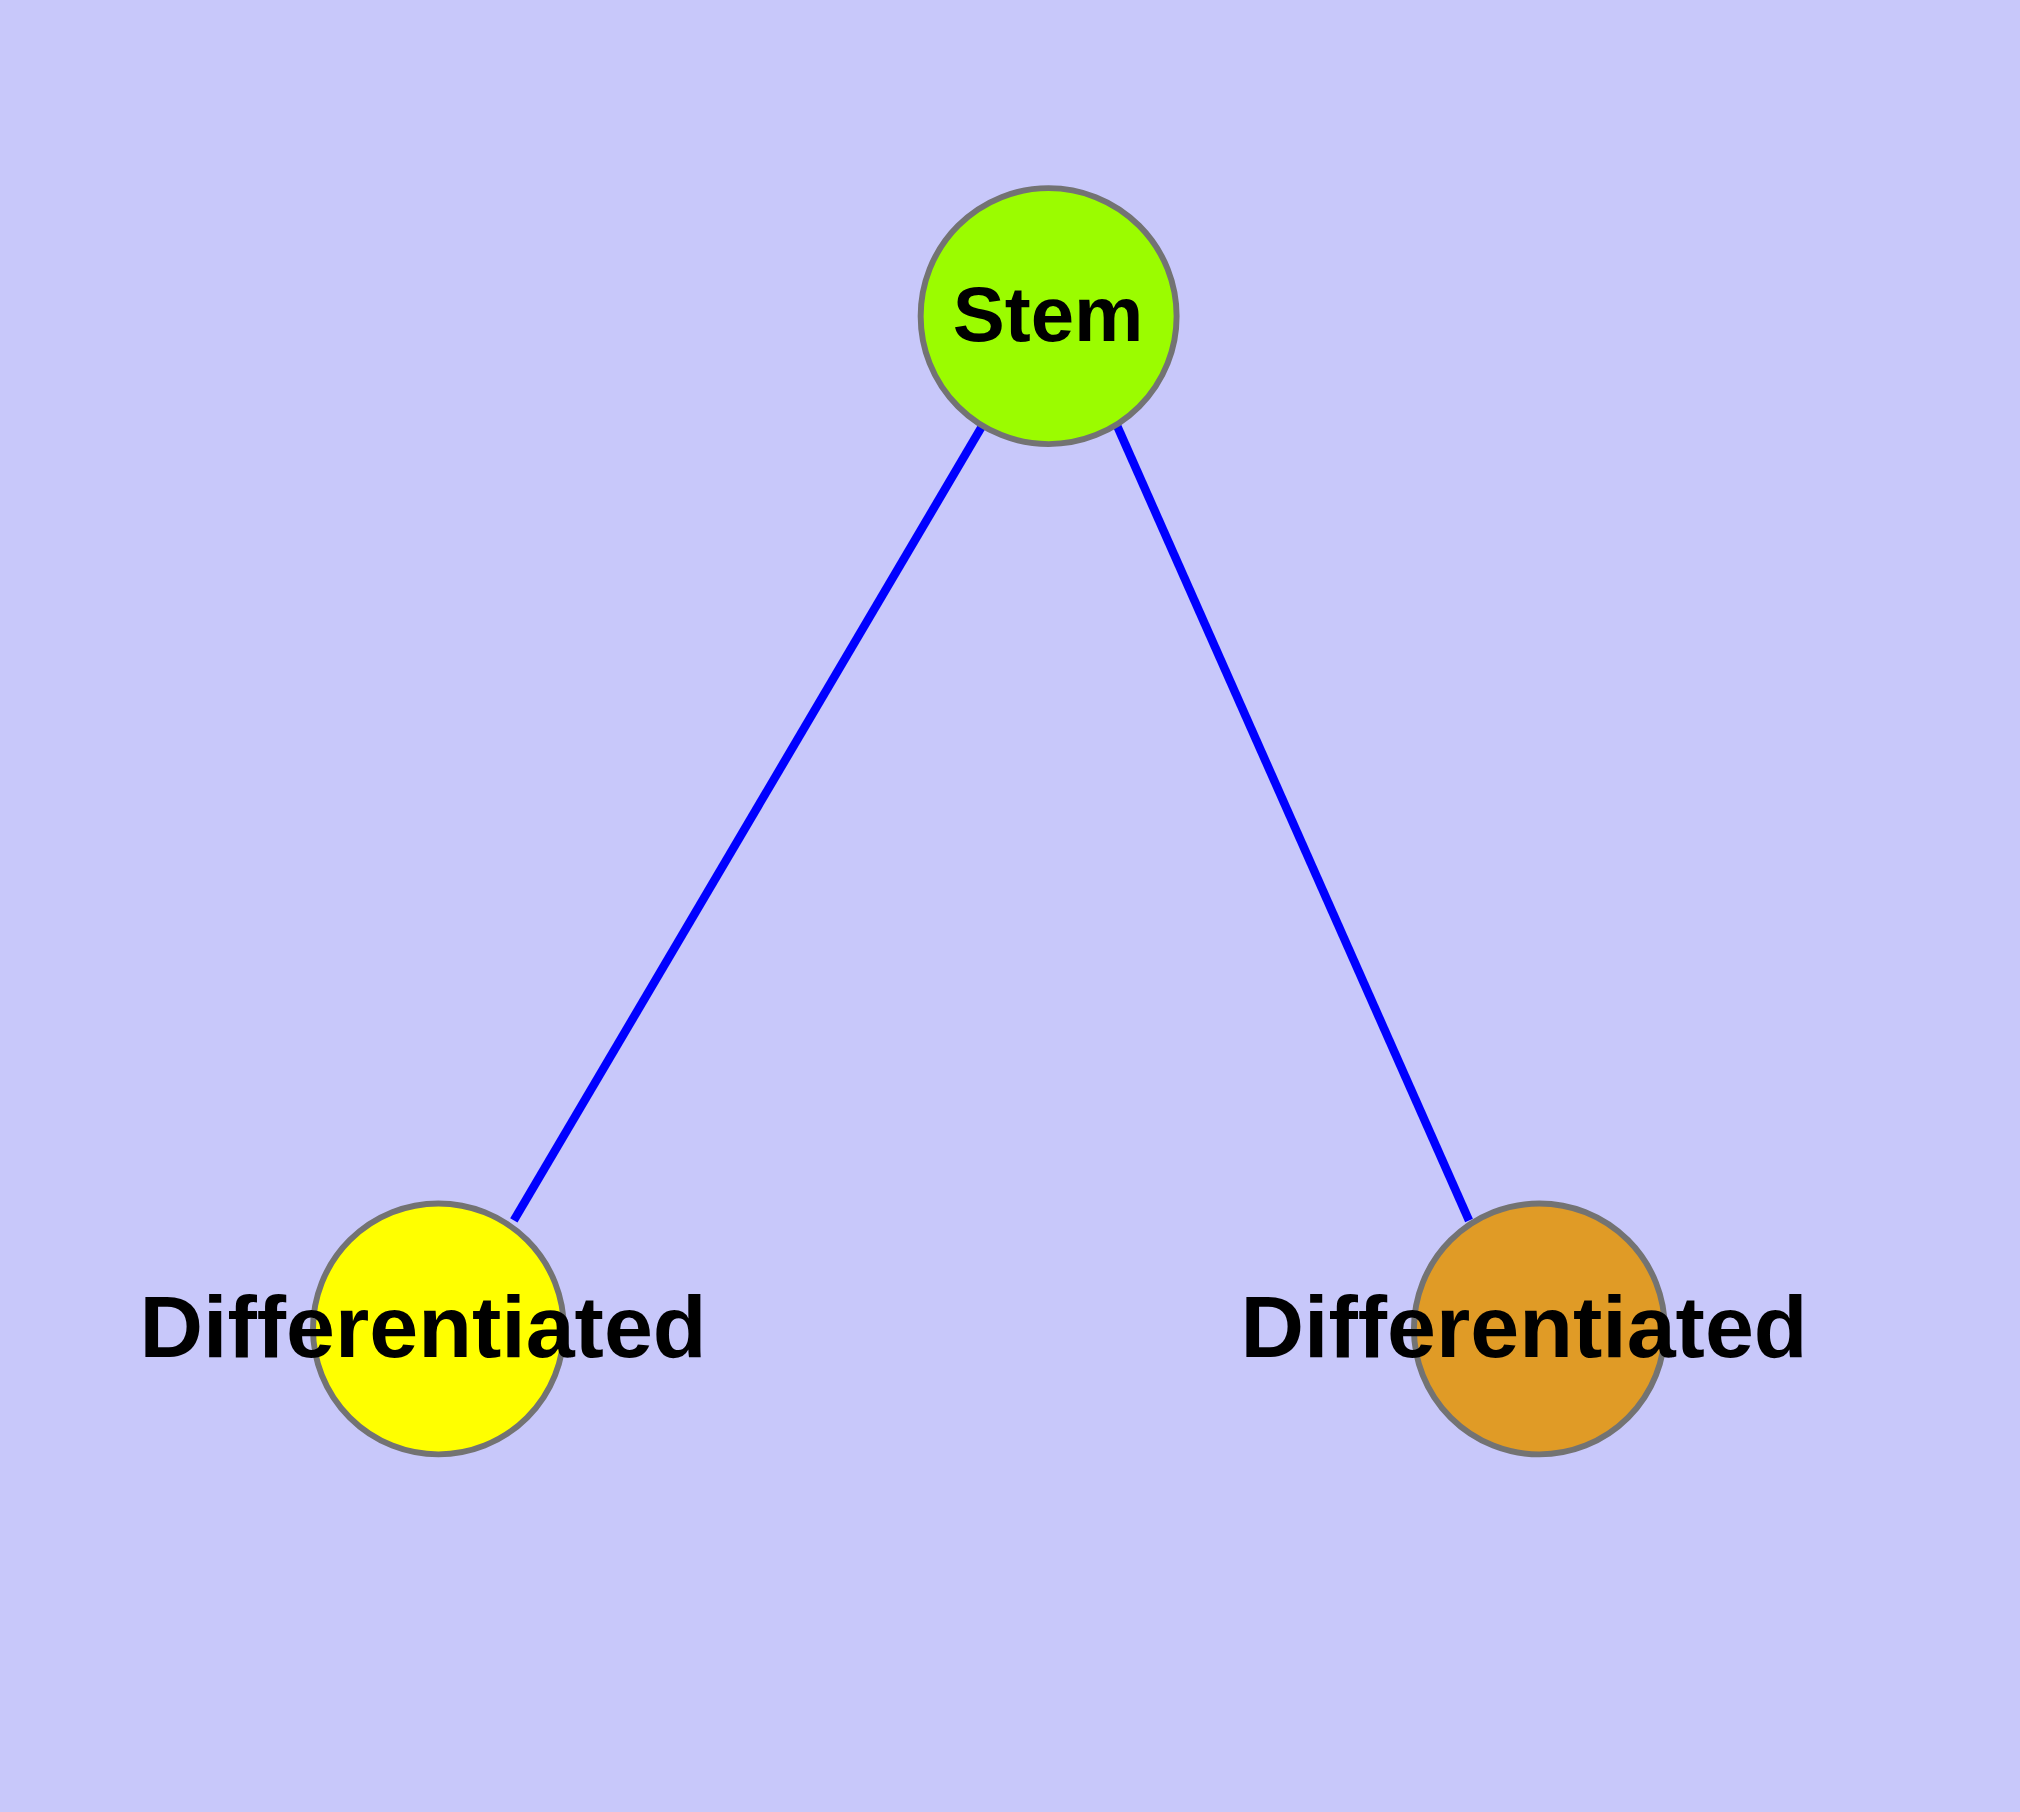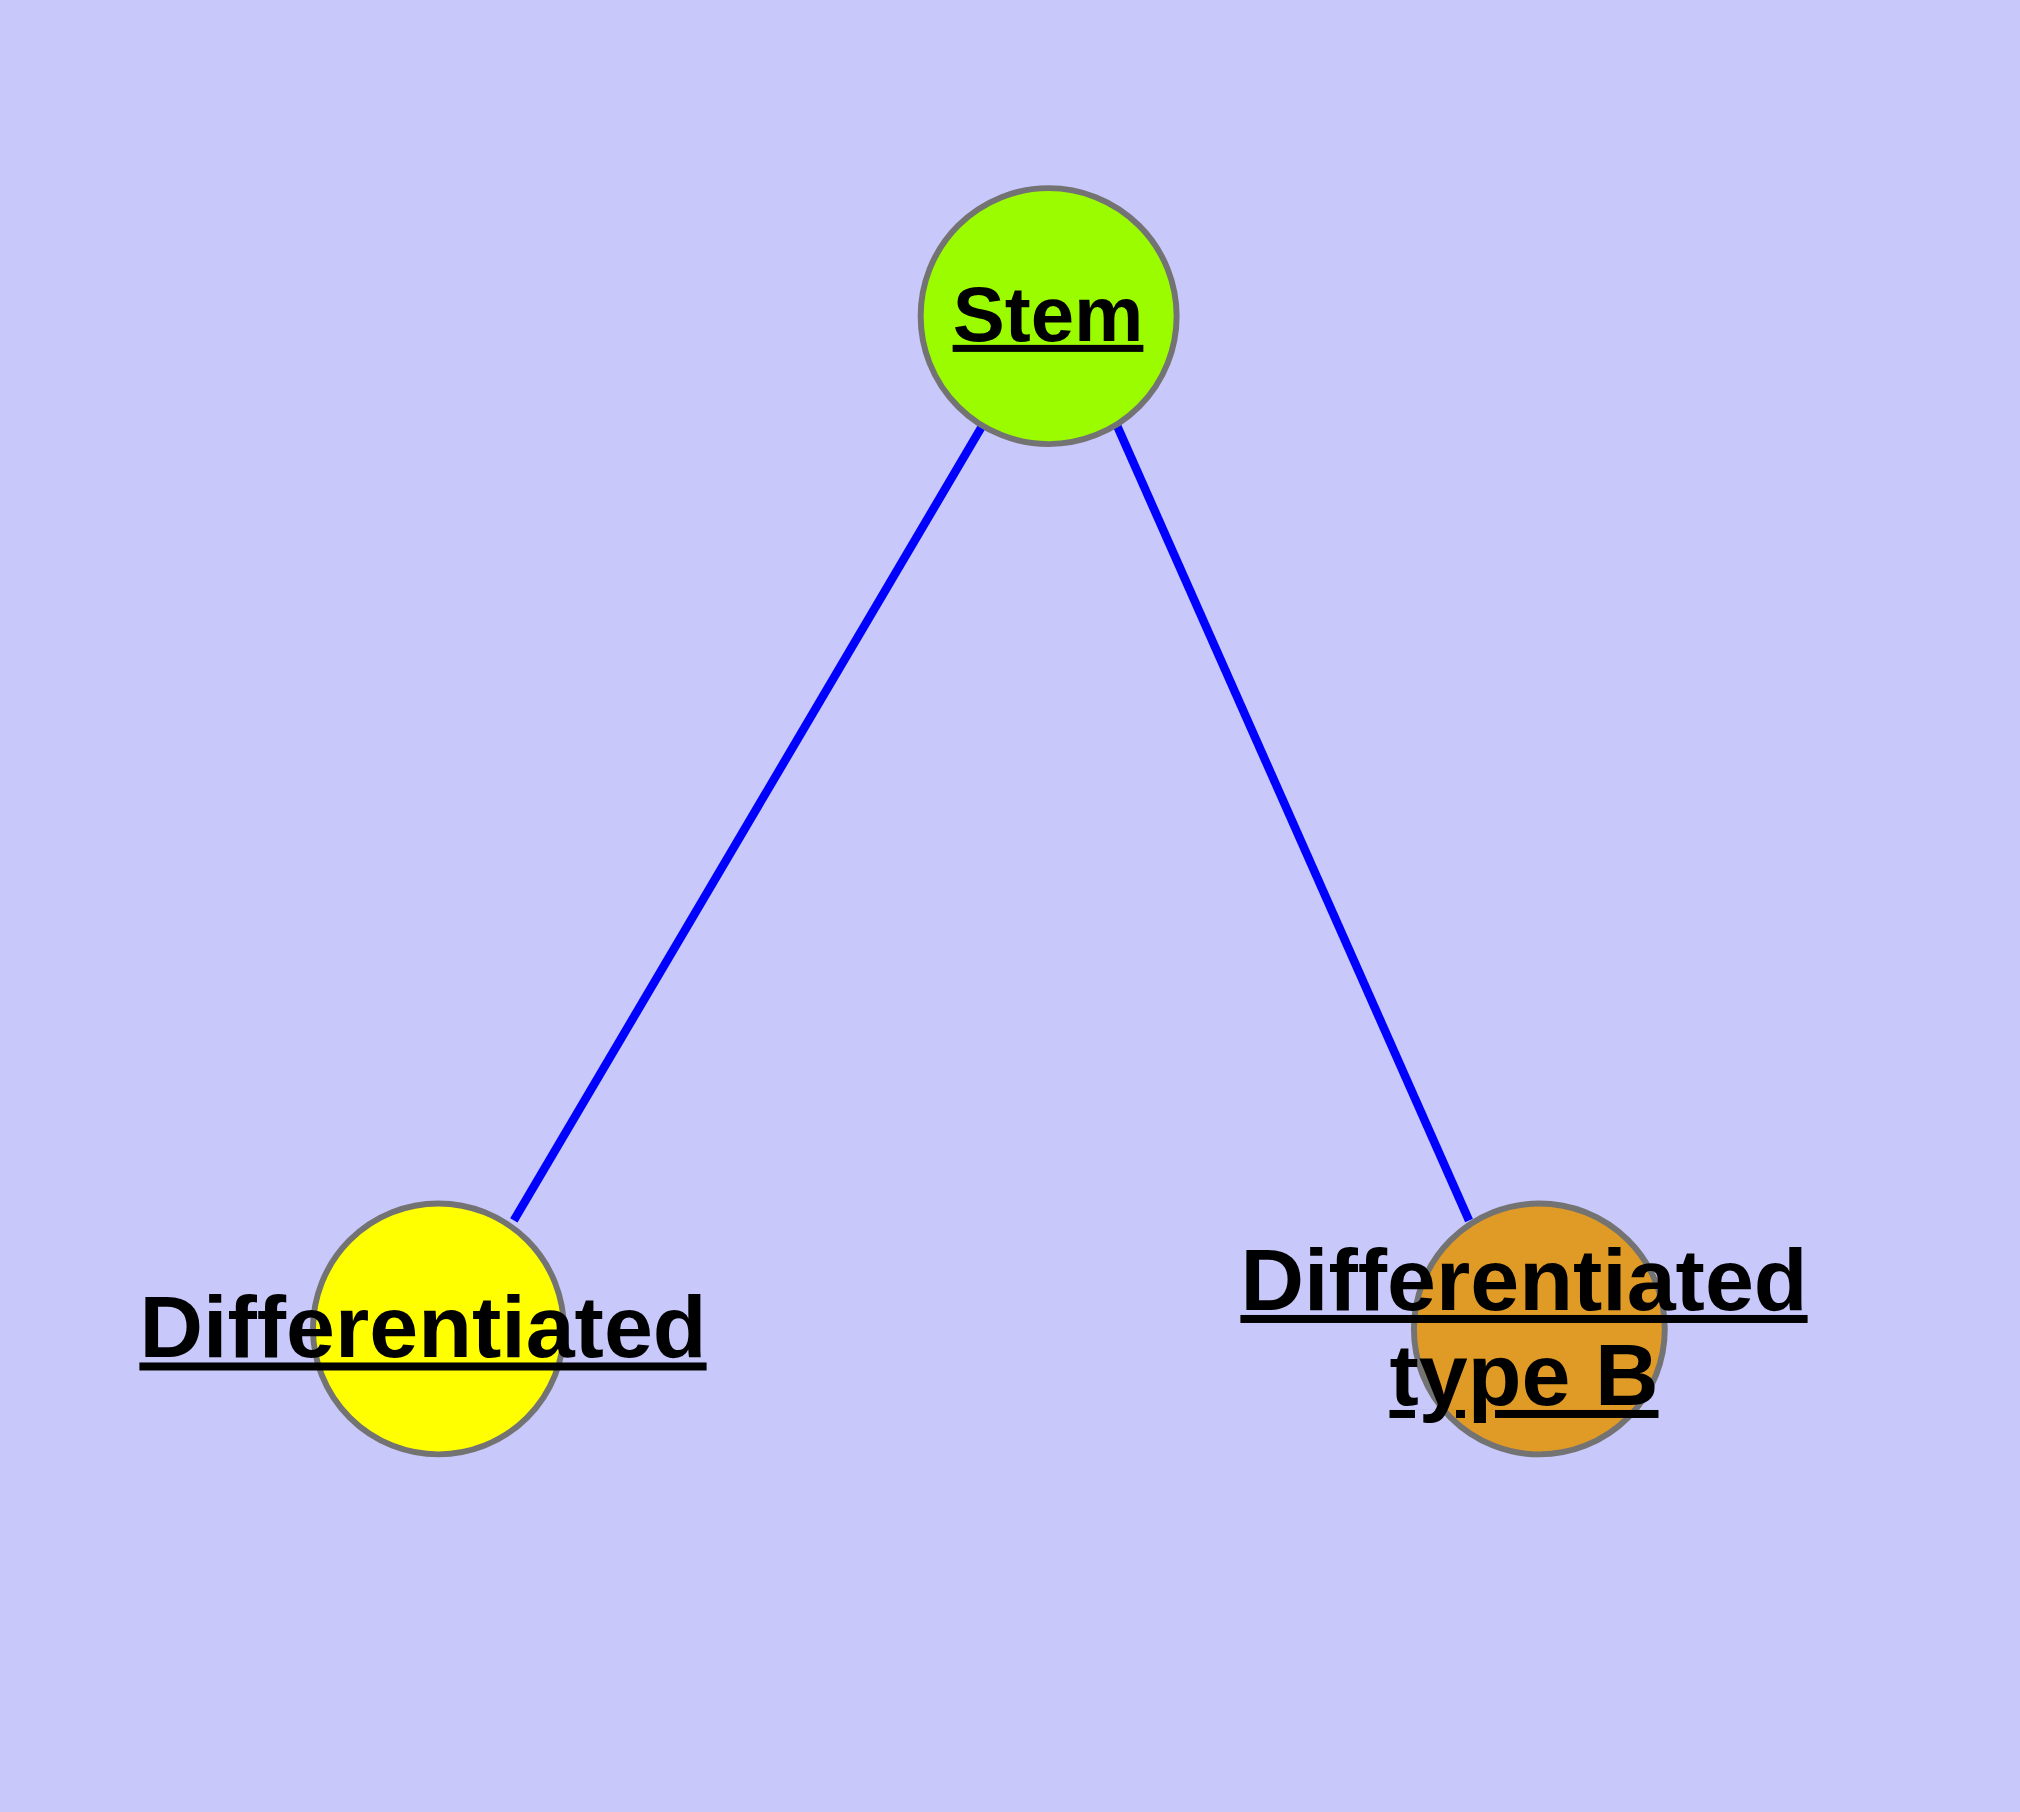--- a/index.html
+++ b/index.html
@@ -31,25 +31,24 @@
   .edge-line {
     stroke: #0000ff;
     stroke-width: 10;
     stroke-linecap: butt;
     fill: none;
   }
   .node-label {
     position: absolute;
     color: #000000;
     font-weight: bold;
-    text-align: center;
+    text-align: right;
     line-height: 1.08;
     white-space: pre;
     pointer-events: none;
-    text-decoration: underline;
     -webkit-font-smoothing: antialiased;
   }
   #label-stem {
     font-size: 78px;
     left: 1048px;
     top: 316px;
     transform: translate(-50%, -50%);
   }
   #label-diff-a {
     font-size: 88px;
@@ -80,16 +79,16 @@
       <circle class="node-circle" cx="1237" cy="373" r="151" fill="#9bfc00" stroke="#737373"></circle>
       <circle class="node-circle" cx="517" cy="1568" r="148" fill="#ffff00" stroke="#737373"></circle>
       <circle class="node-circle" cx="1816" cy="1568" r="148" fill="#e09b26" stroke="#737373"></circle>
     </g>
   </svg>
 
   <div class="node-label" id="label-stem" style="left: 1048px; top: 314px; color: rgb(0, 0, 0);">Stem</div>
 
   <div class="node-label" id="label-diff-a" style="left: 423px; top: 1327px; color: rgb(0, 0, 0);"><span>Differentiated</span><br></div>
 
-  <div class="node-label" id="label-diff-b" style="left: 1524px; top: 1327px; color: rgb(0, 0, 0);"><span>Differentiated</span><br><span>type B</span></div>
+  <div class="node-label" id="label-diff-b" style="left: 1524px; top: 1327px; color: rgb(0, 0, 0);"><span>Differentiated</span><br></div>
 
 </div>
 
 
 </body></html>

